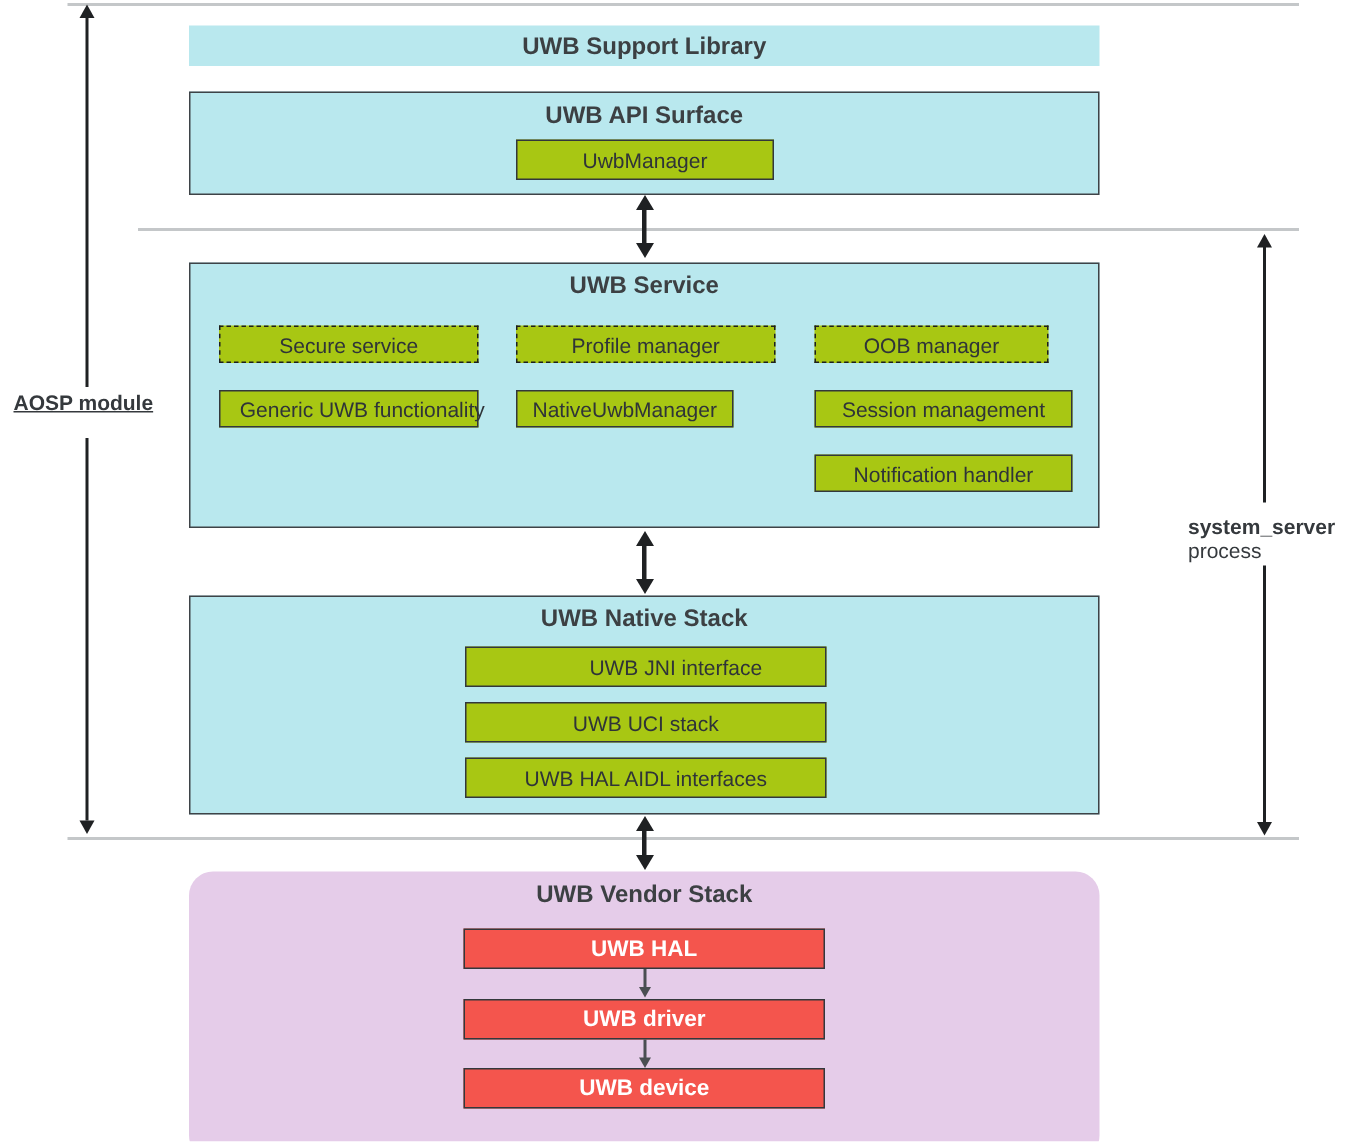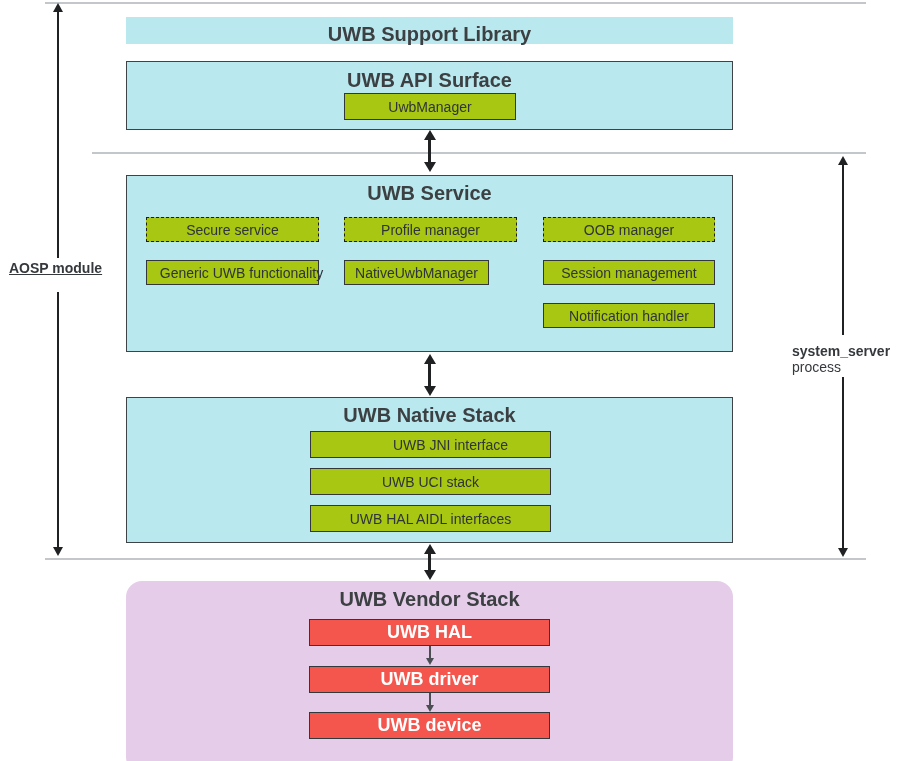--- a/index.html
+++ b/index.html
@@ -39,37 +39,37 @@
   .tri-down-xs{position:absolute;width:0;height:0;
     border-left:4px solid transparent;border-right:4px solid transparent;
     border-top:7px solid #4a4e52;}
 
   
   .layer{position:absolute;left:126px;width:607px;background:var(--cyan);}
   .layer.bordered{border:1.5px solid var(--border);}
   .layer.purple{background:var(--purple);}
   .layer-title{
     position:absolute;left:0;right:0;text-align:center;
-    font-weight:bold;font-size:20px;color:var(--text);
+    font-weight:bold;font-size:16px;color:var(--text);
   }
 
   
   .chip{
     position:absolute;height:25px;background:var(--green);
     border:1.5px solid #32373b;
     display:flex;align-items:center;justify-content:center;
     font-size:14px;color:#2f3438;white-space:nowrap;
   }
   .chip.dashed{border:1.6px dashed #1c1e20;}
   .chip.tall{height:27px;}
   .redchip{
     position:absolute;height:27px;width:241px;left:183px;
     background:var(--red);border:1.5px solid #33383c;
     display:flex;align-items:center;justify-content:center;
-    font-size:18px;font-weight:bold;color:#ffffff;white-space:nowrap;
+    font-size:15px;font-weight:bold;color:#ffffff;white-space:nowrap;
   }
 
   
   .side-label{position:absolute;font-size:14px;font-weight:bold;color:#35393d;white-space:nowrap;}
   .side-label .reg{font-weight:normal;}
 </style>
 </head>
 <body>
 
 <div id="canvas">
@@ -110,21 +110,21 @@
     <div class="tri-up" style="left:424px;top:130px;"></div>
     <div class="vseg-thick" style="left:428px;top:139px;height:24px;"></div>
     <div class="tri-down" style="left:424px;top:162px;"></div>
   </div>
 
   <div class="layer bordered" style="top:175px;height:177px;">
     <div class="layer-title" style="top:6px;">UWB Service</div>
 
     <div class="chip dashed" style="left:19px;top:41px;width:173px;">Secure service</div>
     <div class="chip dashed" style="left:217px;top:41px;width:173px;">Profile manager</div>
-    <div class="chip dashed" style="left:416px;top:41px;width:172px;">OOB manager</div>
+    <div class="chip dashed" style="left:416px;top:41px;width:156px;">OOB manager</div>
 
     <div class="chip" style="left:19px;top:84px;width:173px;padding-left:18px;">Generic UWB functionality</div>
     <div class="chip" style="left:217px;top:84px;width:145px;">NativeUwbManager</div>
     <div class="chip" style="left:416px;top:84px;width:172px;text-align:center;">Session management</div>
 
     <div class="chip" style="left:416px;top:127px;width:172px;">Notification handler</div>
   </div>
 
   <div>
     <div class="tri-up" style="left:424px;top:354px;"></div>

